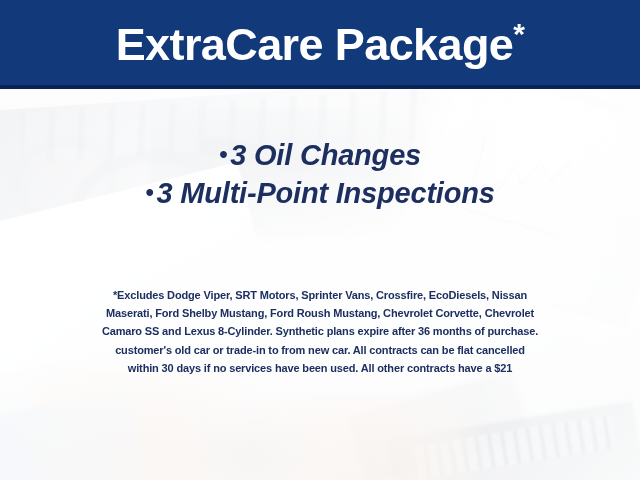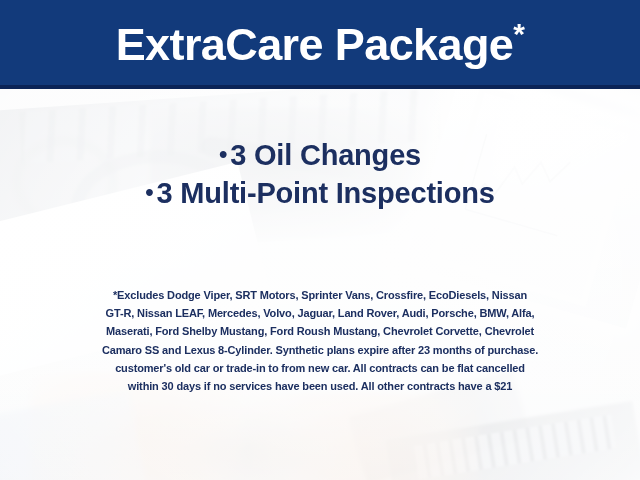--- a/index.html
+++ b/index.html
@@ -255,20 +255,21 @@
 
   
   .bullet-list {
     position: absolute;
     left: 0;
     top: 136px;
     width: 640px;
     padding: 0 18px;
     box-sizing: border-box;
     text-align: center;
+    font-style: italic;
   }
   .bullet-item {
     color: #1c2f60;
     font-size: 29px;
     font-weight: bold;
     line-height: 38px;
     letter-spacing: -0.2px;
     white-space: nowrap;
   }
   .bullet-dot {
@@ -337,20 +338,19 @@
     </div>
   </div>
 
   <div class="bullet-list">
     <div class="bullet-item"><span class="bullet-dot">•</span><span>3 Oil Changes</span></div>
     <div class="bullet-item"><span class="bullet-dot">•</span><span>3 Multi-Point Inspections</span></div>
   </div>
 
   <div class="disclaimer">
     <div class="disclaimer-line">*Excludes Dodge Viper, SRT Motors, Sprinter Vans, Crossfire, EcoDiesels, Nissan</div>
-    <div class="disclaimer-line">GT-R, Nissan LEAF, Mercedes, Volvo, Jaguar, Land Rover, Audi, Porsche, BMW, Alfa,</div>
     <div class="disclaimer-line">Maserati, Ford Shelby Mustang, Ford Roush Mustang, Chevrolet Corvette, Chevrolet</div>
-    <div class="disclaimer-line">Camaro SS and Lexus 8-Cylinder. Synthetic plans expire after 23 months of purchase.</div>
+    <div class="disclaimer-line">Camaro SS and Lexus 8-Cylinder. Synthetic plans expire after 36 months of purchase.</div>
     <div class="disclaimer-line">customer's old car or trade-in to from new car. All contracts can be flat cancelled</div>
     <div class="disclaimer-line">within 30 days if no services have been used. All other contracts have a $21</div>
   </div>
 
 </div>
 
 </body></html>

